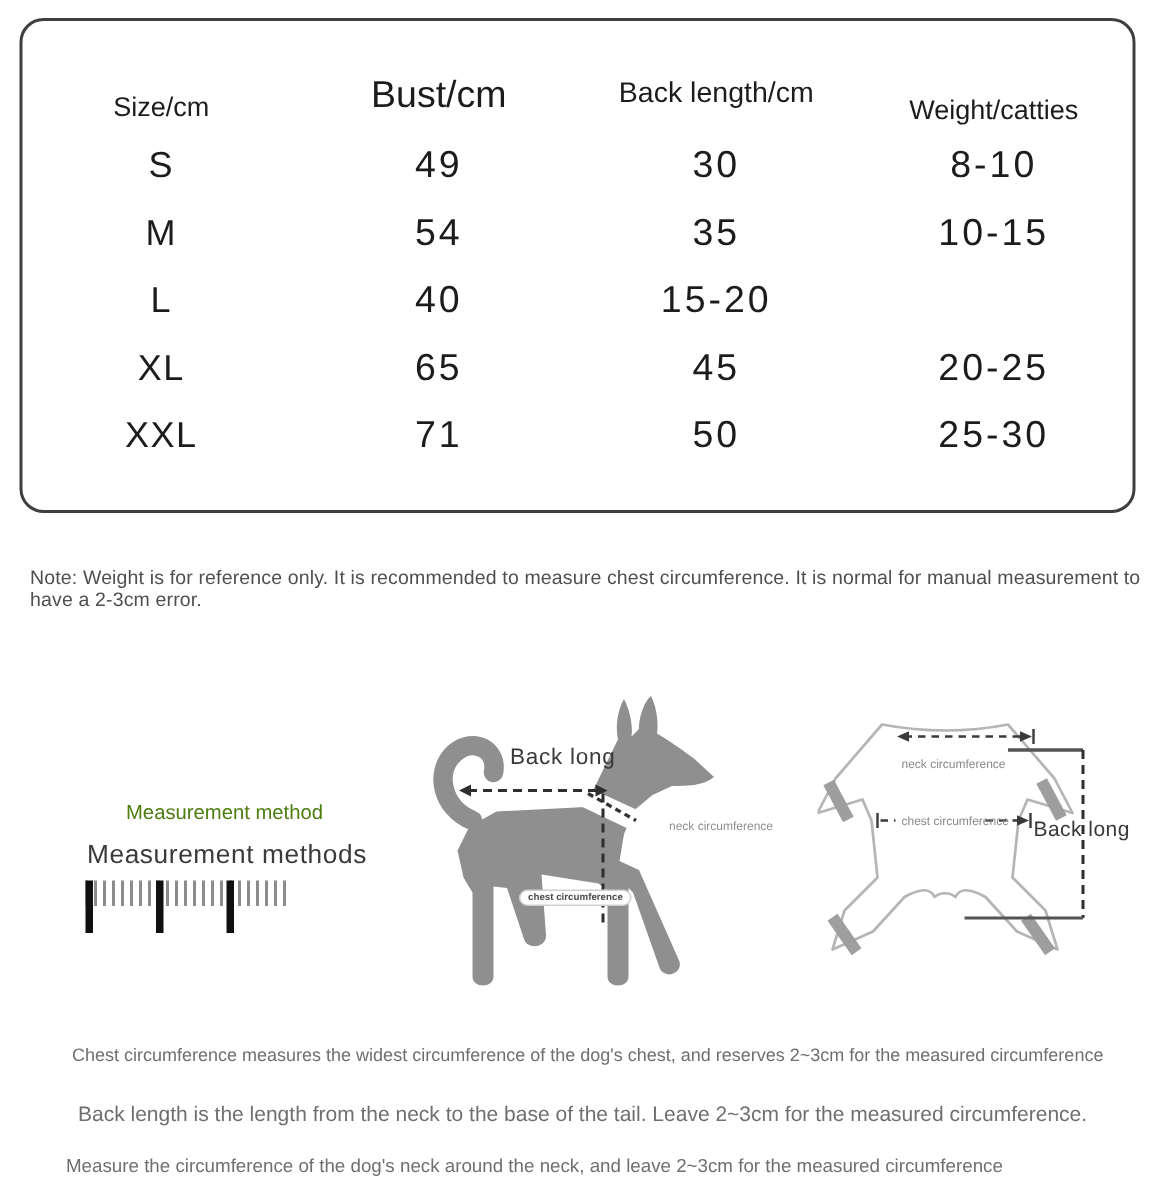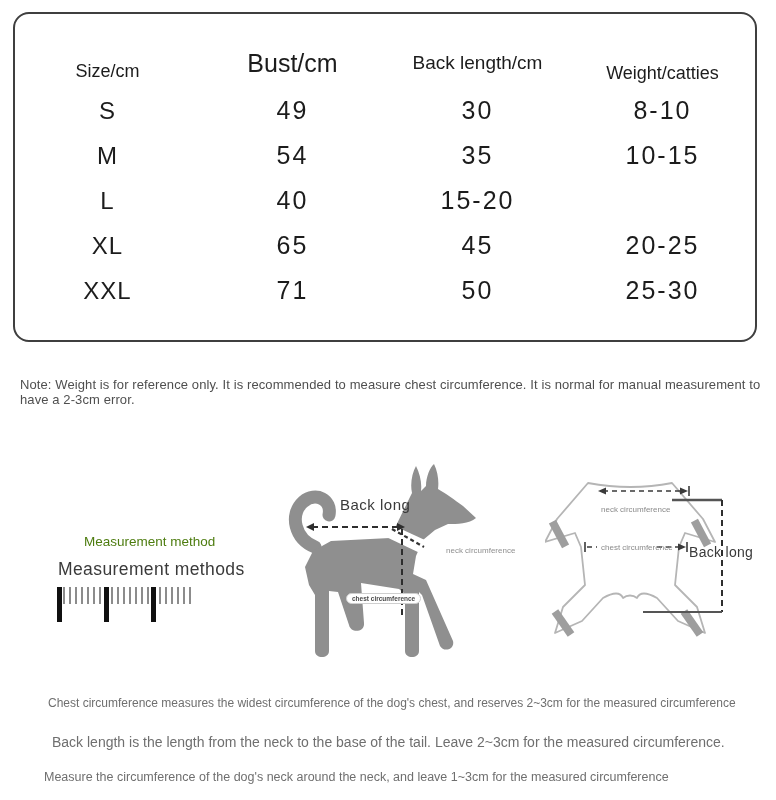--- a/index.html
+++ b/index.html
@@ -184,13 +184,13 @@
 
 <div class="lbl dog-backlong">Back long</div>
 <div class="lbl dog-neck">neck circumference</div>
 <div class="lbl dog-chest">chest circumference</div>
 <div class="lbl gar-neck">neck circumference</div>
 <div class="lbl gar-chest">chest circumference</div>
 <div class="lbl gar-backlong">Back long</div>
 
 <div class="desc d1">Chest circumference measures the widest circumference of the dog's chest, and reserves 2~3cm for the measured circumference</div>
 <div class="desc d2">Back length is the length from the neck to the base of the tail. Leave 2~3cm for the measured circumference.</div>
-<div class="desc d3">Measure the circumference of the dog's neck around the neck, and leave 1~3cm for the measured circumference</div>
+<div class="desc d3">Measure the circumference of the dog's neck around the neck, and leave 2~3cm for the measured circumference</div>
 
 </body></html>

